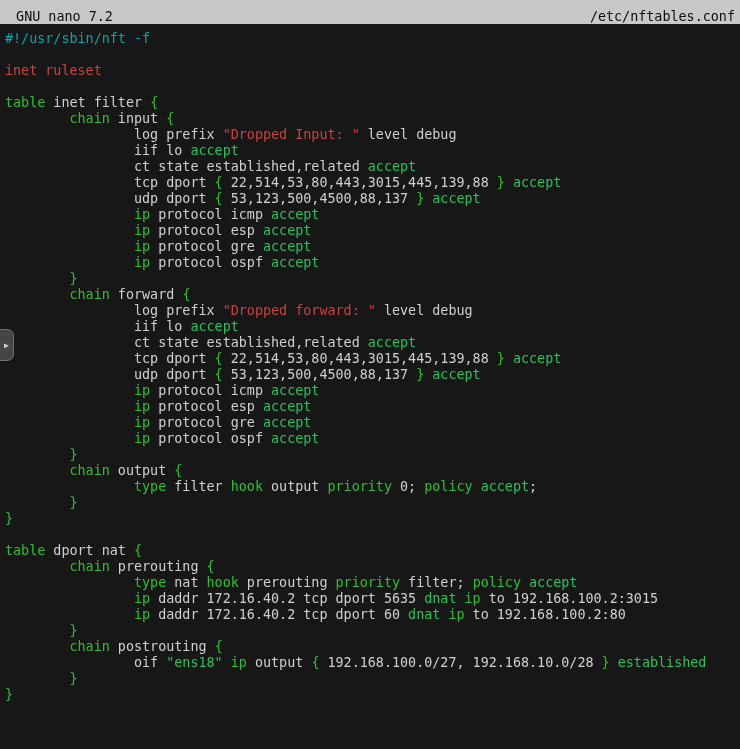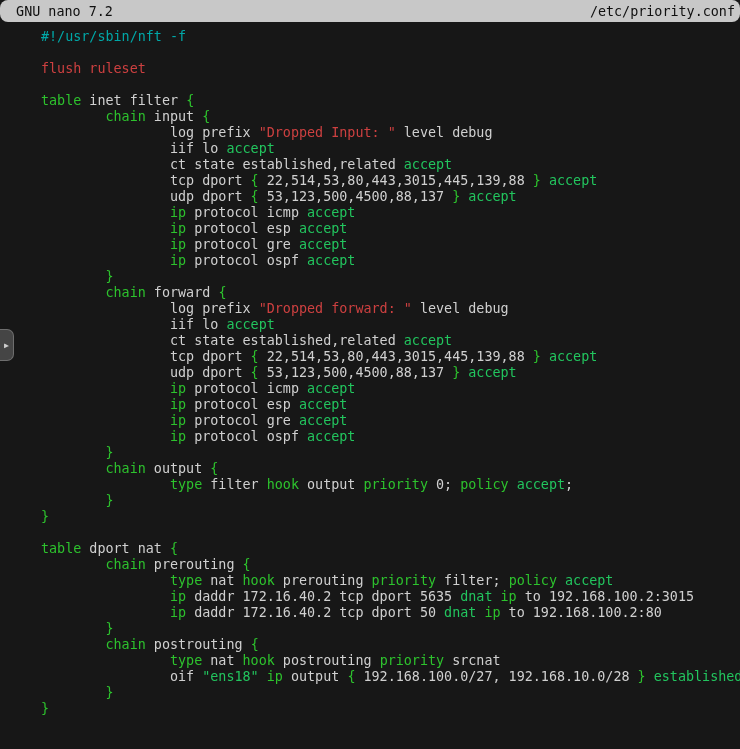--- a/index.html
+++ b/index.html
@@ -14,35 +14,33 @@
     overflow: hidden;
     font-family: "DejaVu Sans Mono", "Liberation Mono", monospace;
     font-size: 13.4px;
   }
   .titlebar {
     display: flex;
     justify-content: space-between;
     align-items: center;
     background: #c8c8c8;
     color: #0f0f0f;
-    height: 22px;
+    height: 16px;
     line-height: 17px;
-    padding: 0 5px 0 0;
+    padding: 8px 5px 0 0;
     white-space: pre;
-    border-radius: 8px;
   }
   .editor {
     padding: 7px 0 0 5px;
   }
   .line {
     white-space: pre;
     height: 16px;
     line-height: 16px;
     color: #d0d0d0;
-    margin-left: 36px;
   }
   .tok-d { color: #d0d0d0; }
   .tok-g { color: #2dc22d; }
   .tok-r { color: #cd4040; }
   .tok-b { color: #22c55e; }
   .tok-c { color: #00a7a7; }
   .edge-handle {
     position: absolute;
     left: 0;
     top: 329px;
@@ -59,27 +57,27 @@
     font-size: 8px;
     cursor: pointer;
     box-sizing: border-box;
   }
 </style>
 </head>
 <body>
 
 <div class="titlebar">
   <span>  GNU nano 7.2</span>
-  <span>/etc/priority.conf</span>
+  <span>/etc/nftables.conf</span>
 </div>
 
 <div class="editor">
     <div class="line"><span class="tok-c">#!/usr/sbin/nft -f</span></div>
     <div class="line"></div>
-    <div class="line"><span class="tok-r">flush ruleset</span></div>
+    <div class="line"><span class="tok-r">inet ruleset</span></div>
     <div class="line"></div>
     <div class="line"><span class="tok-g">table</span><span class="tok-d"> inet filter </span><span class="tok-g">{</span></div>
     <div class="line"><span class="tok-d">        </span><span class="tok-g">chain</span><span class="tok-d"> input </span><span class="tok-g">{</span></div>
     <div class="line"><span class="tok-d">                log prefix </span><span class="tok-r">"Dropped Input: "</span><span class="tok-d"> level debug</span></div>
     <div class="line"><span class="tok-d">                iif lo </span><span class="tok-b">accept</span></div>
     <div class="line"><span class="tok-d">                ct state established,related </span><span class="tok-b">accept</span></div>
     <div class="line"><span class="tok-d">                tcp dport </span><span class="tok-g">{</span><span class="tok-d"> 22,514,53,80,443,3015,445,139,88 </span><span class="tok-g">}</span><span class="tok-d"> </span><span class="tok-b">accept</span></div>
     <div class="line"><span class="tok-d">                udp dport </span><span class="tok-g">{</span><span class="tok-d"> 53,123,500,4500,88,137 </span><span class="tok-g">}</span><span class="tok-d"> </span><span class="tok-b">accept</span></div>
     <div class="line"><span class="tok-d">                </span><span class="tok-g">ip</span><span class="tok-d"> protocol icmp </span><span class="tok-b">accept</span></div>
     <div class="line"><span class="tok-d">                </span><span class="tok-g">ip</span><span class="tok-d"> protocol esp </span><span class="tok-b">accept</span></div>
@@ -99,24 +97,23 @@
     <div class="line"><span class="tok-d">        </span><span class="tok-g">}</span></div>
     <div class="line"><span class="tok-d">        </span><span class="tok-g">chain</span><span class="tok-d"> output </span><span class="tok-g">{</span></div>
     <div class="line"><span class="tok-d">                </span><span class="tok-g">type</span><span class="tok-d"> filter </span><span class="tok-g">hook</span><span class="tok-d"> output </span><span class="tok-g">priority</span><span class="tok-d"> 0; </span><span class="tok-g">policy</span><span class="tok-d"> </span><span class="tok-b">accept</span><span class="tok-d">;</span></div>
     <div class="line"><span class="tok-d">        </span><span class="tok-g">}</span></div>
     <div class="line"><span class="tok-g">}</span></div>
     <div class="line"></div>
     <div class="line"><span class="tok-g">table</span><span class="tok-d"> dport nat </span><span class="tok-g">{</span></div>
     <div class="line"><span class="tok-d">        </span><span class="tok-g">chain</span><span class="tok-d"> prerouting </span><span class="tok-g">{</span></div>
     <div class="line"><span class="tok-d">                </span><span class="tok-g">type</span><span class="tok-d"> nat </span><span class="tok-g">hook</span><span class="tok-d"> prerouting </span><span class="tok-g">priority</span><span class="tok-d"> filter; </span><span class="tok-g">policy</span><span class="tok-d"> </span><span class="tok-b">accept</span></div>
     <div class="line"><span class="tok-d">                </span><span class="tok-g">ip</span><span class="tok-d"> daddr 172.16.40.2 tcp dport 5635 </span><span class="tok-b">dnat</span><span class="tok-d"> </span><span class="tok-g">ip</span><span class="tok-d"> to 192.168.100.2:3015</span></div>
-    <div class="line"><span class="tok-d">                </span><span class="tok-g">ip</span><span class="tok-d"> daddr 172.16.40.2 tcp dport 50 </span><span class="tok-b">dnat</span><span class="tok-d"> </span><span class="tok-g">ip</span><span class="tok-d"> to 192.168.100.2:80</span></div>
+    <div class="line"><span class="tok-d">                </span><span class="tok-g">ip</span><span class="tok-d"> daddr 172.16.40.2 tcp dport 60 </span><span class="tok-b">dnat</span><span class="tok-d"> </span><span class="tok-g">ip</span><span class="tok-d"> to 192.168.100.2:80</span></div>
     <div class="line"><span class="tok-d">        </span><span class="tok-g">}</span></div>
     <div class="line"><span class="tok-d">        </span><span class="tok-g">chain</span><span class="tok-d"> postrouting </span><span class="tok-g">{</span></div>
-    <div class="line"><span class="tok-d">                </span><span class="tok-g">type</span><span class="tok-d"> nat </span><span class="tok-g">hook</span><span class="tok-d"> postrouting </span><span class="tok-g">priority</span><span class="tok-d"> srcnat</span></div>
     <div class="line"><span class="tok-d">                oif </span><span class="tok-b">"ens18"</span><span class="tok-d"> </span><span class="tok-g">ip</span><span class="tok-d"> output </span><span class="tok-g">{</span><span class="tok-d"> 192.168.100.0/27, 192.168.10.0/28 </span><span class="tok-g">}</span><span class="tok-d"> </span><span class="tok-b">established</span></div>
     <div class="line"><span class="tok-d">        </span><span class="tok-g">}</span></div>
     <div class="line"><span class="tok-g">}</span></div>
   </div>
 
 <div class="edge-handle">
   <span>▶</span>
 </div>
 
 </body></html>

